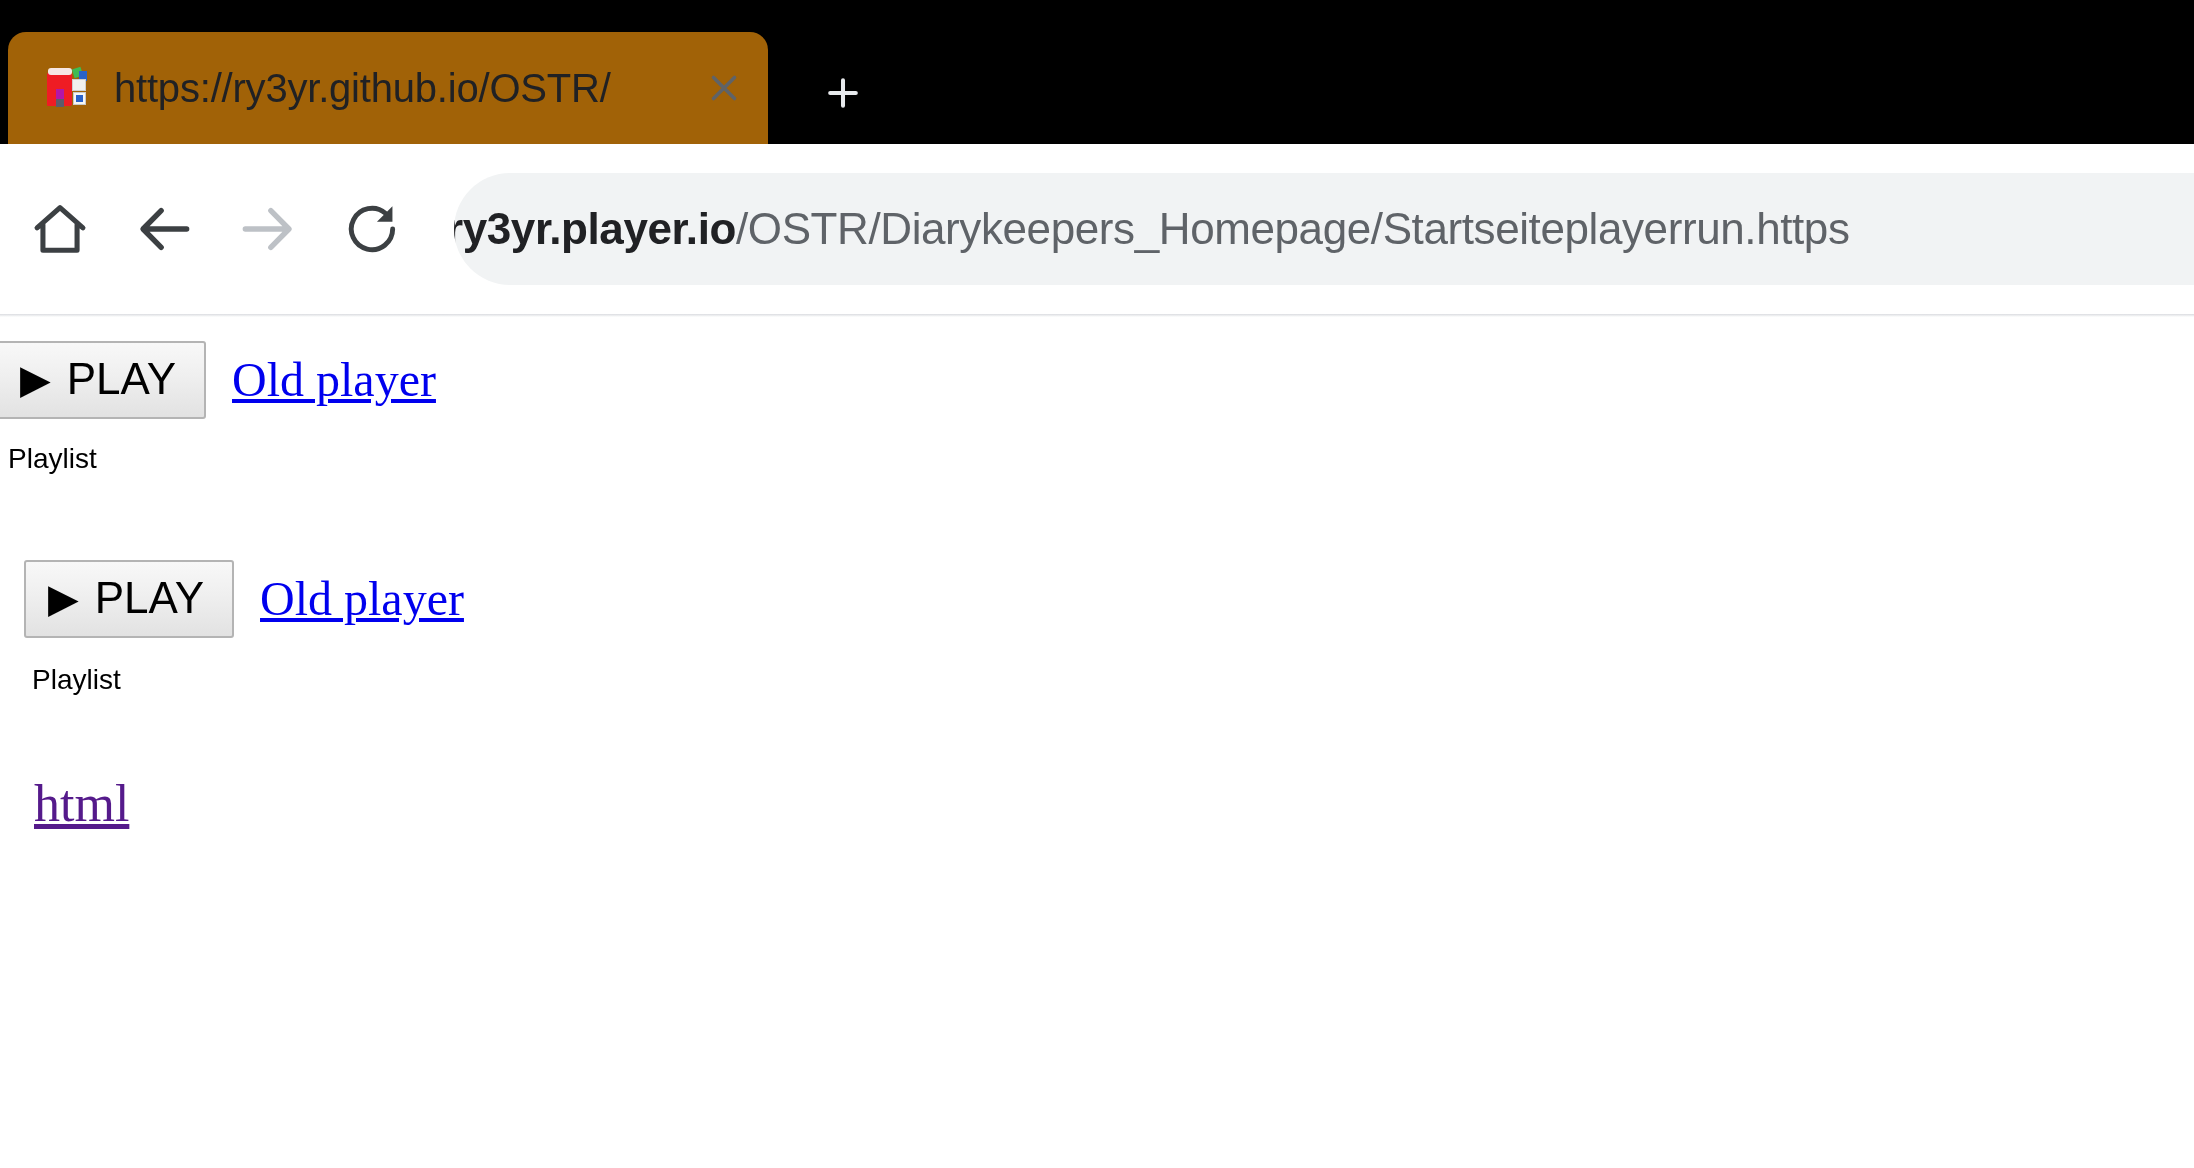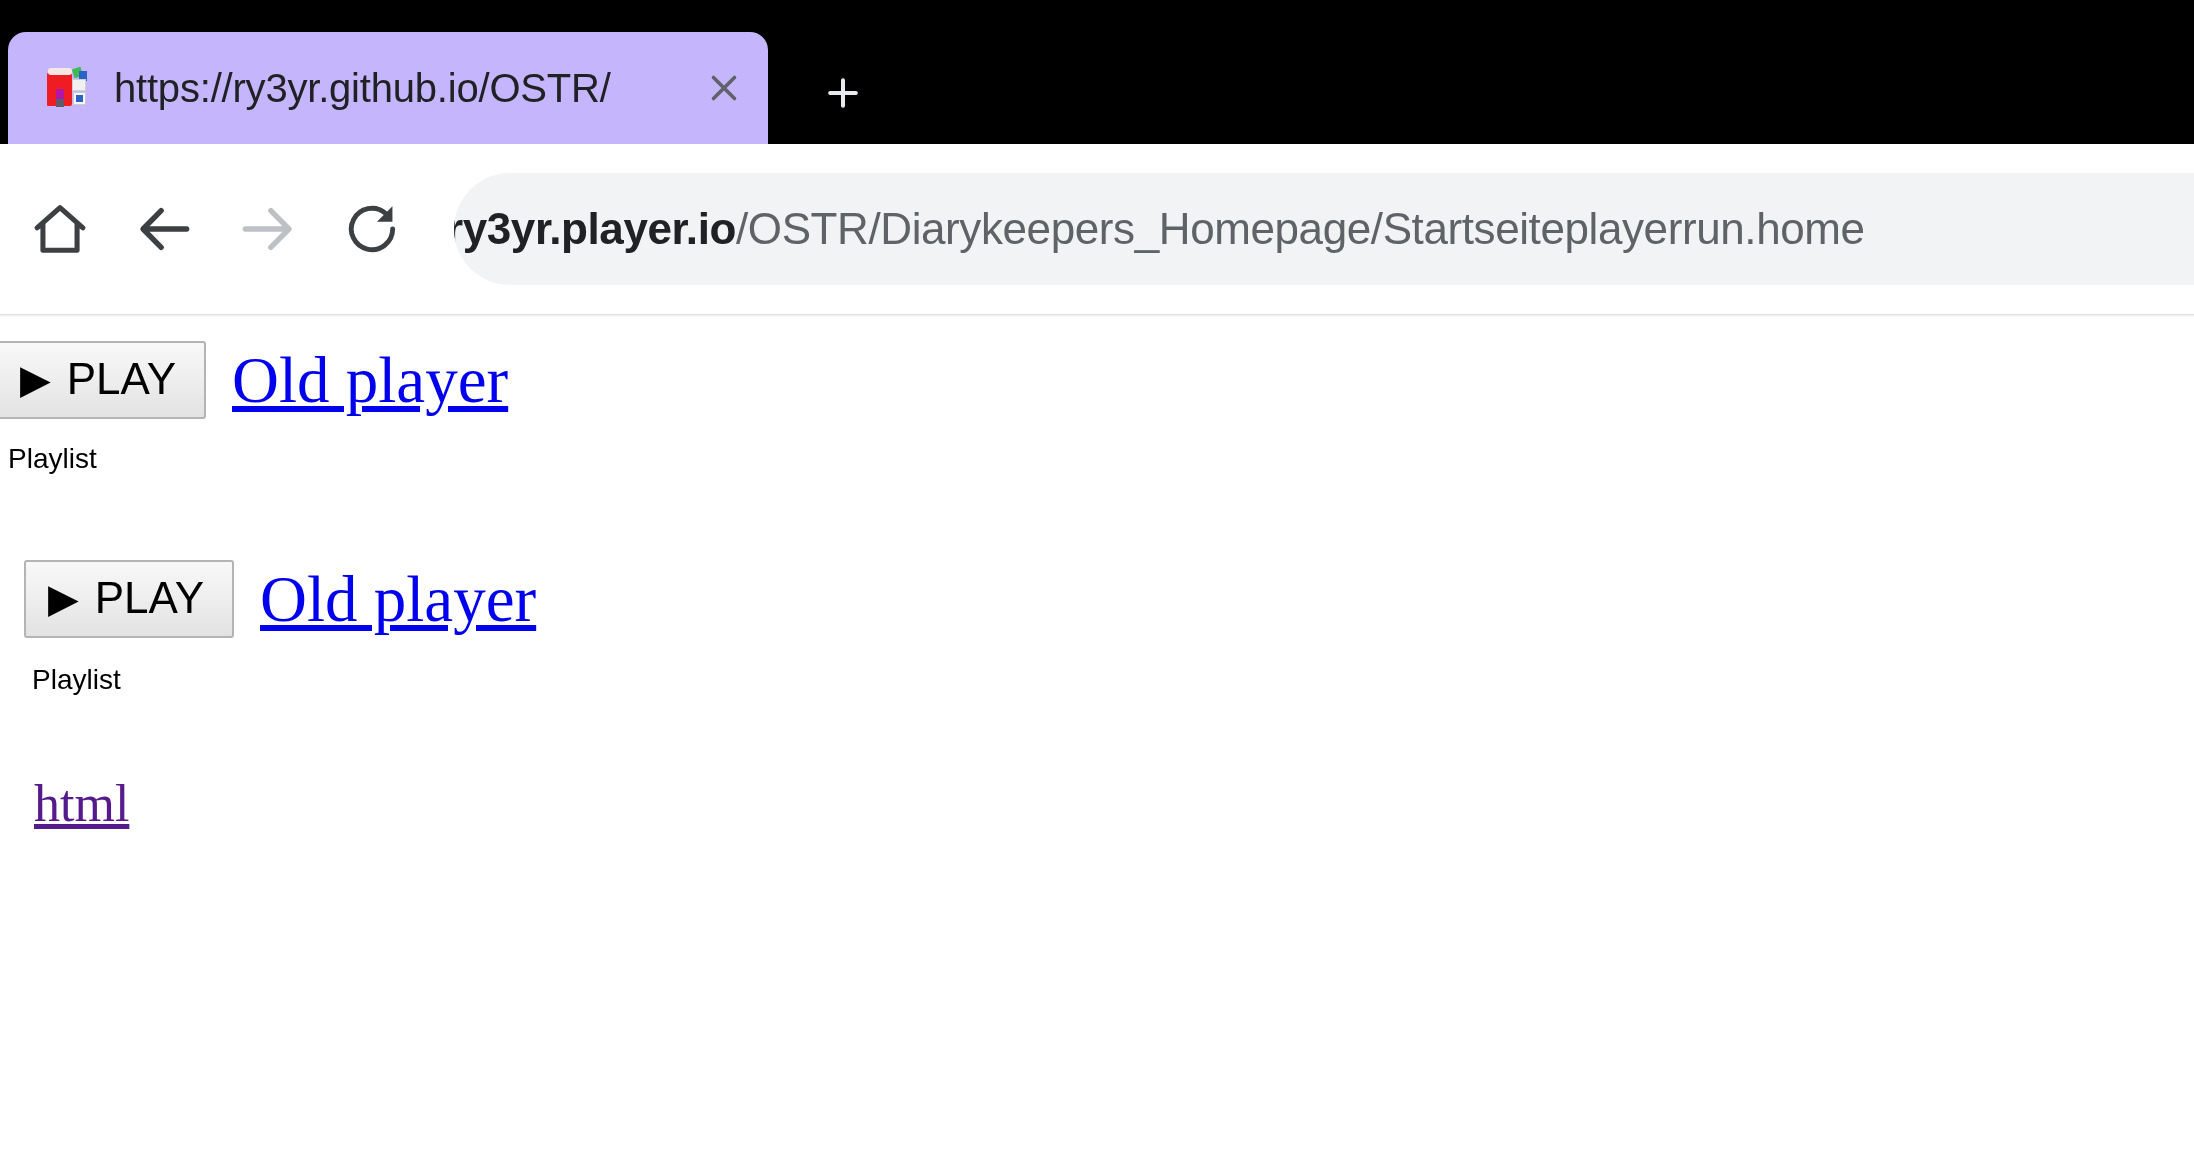--- a/index.html
+++ b/index.html
@@ -55,21 +55,21 @@
     width: 100%;
     height: 144px;
     background: #000000;
   }
   .tab {
     position: absolute;
     left: 8px;
     top: 32px;
     width: 760px;
     height: 112px;
-    background: #c4b5fd;
+    background: #a16207;
     border-radius: 18px 18px 0 0;
     display: flex;
     align-items: center;
     padding: 0 0 0 38px;
     box-sizing: border-box;
   }
   .tab-favicon {
     width: 42px;
     height: 42px;
     flex: 0 0 42px;
@@ -283,21 +283,21 @@
   .play-glyph {
     font-size: 40px;
     line-height: 1;
     margin-right: 16px;
     color: #000;
   }
   .play-label { letter-spacing: 0px; text-align: center; }
 
   .old-player-link {
     font-family: "Liberation Serif", serif;
-    font-size: 65px;
+    font-size: 48px;
     color: #0000ee;
     text-decoration: underline;
     margin-left: 26px;
     line-height: 1;
     white-space: nowrap;
   }
 
   .playlist-label {
     font-family: "Liberation Sans", sans-serif;
     font-size: 28px;
@@ -380,21 +380,21 @@
     </div>
 
     <div class="nav-btn">
       <svg width="62" height="62" viewBox="0 0 24 24" aria-hidden="true">
         <path d="M20 12 A8 8 0 1 1 17.2 5.9" stroke="#3c4043" stroke-width="1.9" fill="none" stroke-linecap="round"></path>
         <path d="M19.9 3.2 L19.9 9.2 L13.9 9.2 Z" fill="#3c4043"></path>
       </svg>
     </div>
 
     <div class="omnibox">
-      <span class="omnibox-url"><span class="url-host">ry3yr.player.io</span><span class="url-path">/OSTR/Diarykeepers_Homepage/Startseiteplayerrun.home</span></span>
+      <span class="omnibox-url"><span class="url-host">ry3yr.player.io</span><span class="url-path">/OSTR/Diarykeepers_Homepage/Startseiteplayerrun.https</span></span>
     </div>
   </div>
 
   <div class="toolbar-divider"></div>
 
   <div class="page">
 
     
     <div class="player-row row-1">
       <button class="play-button">

